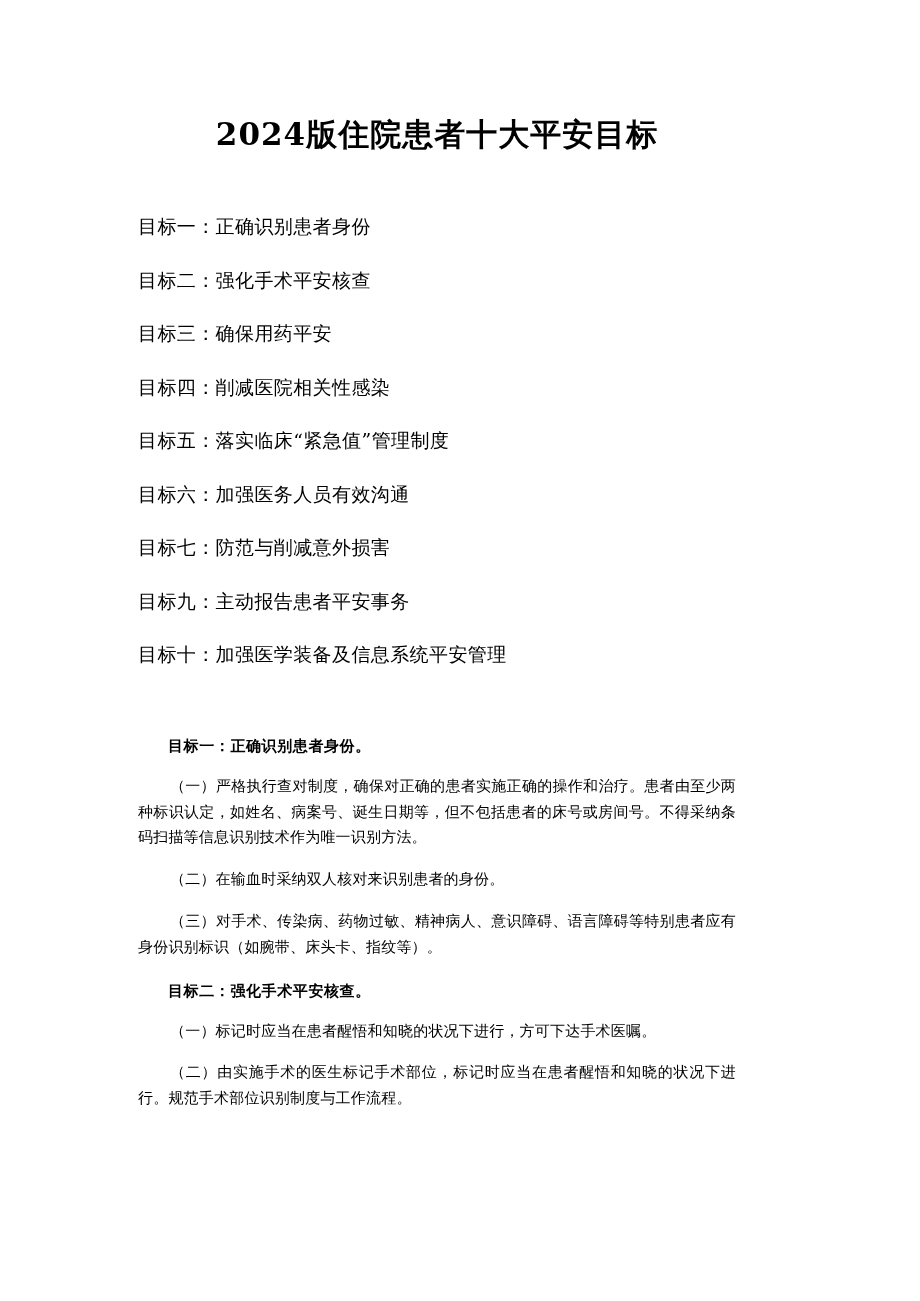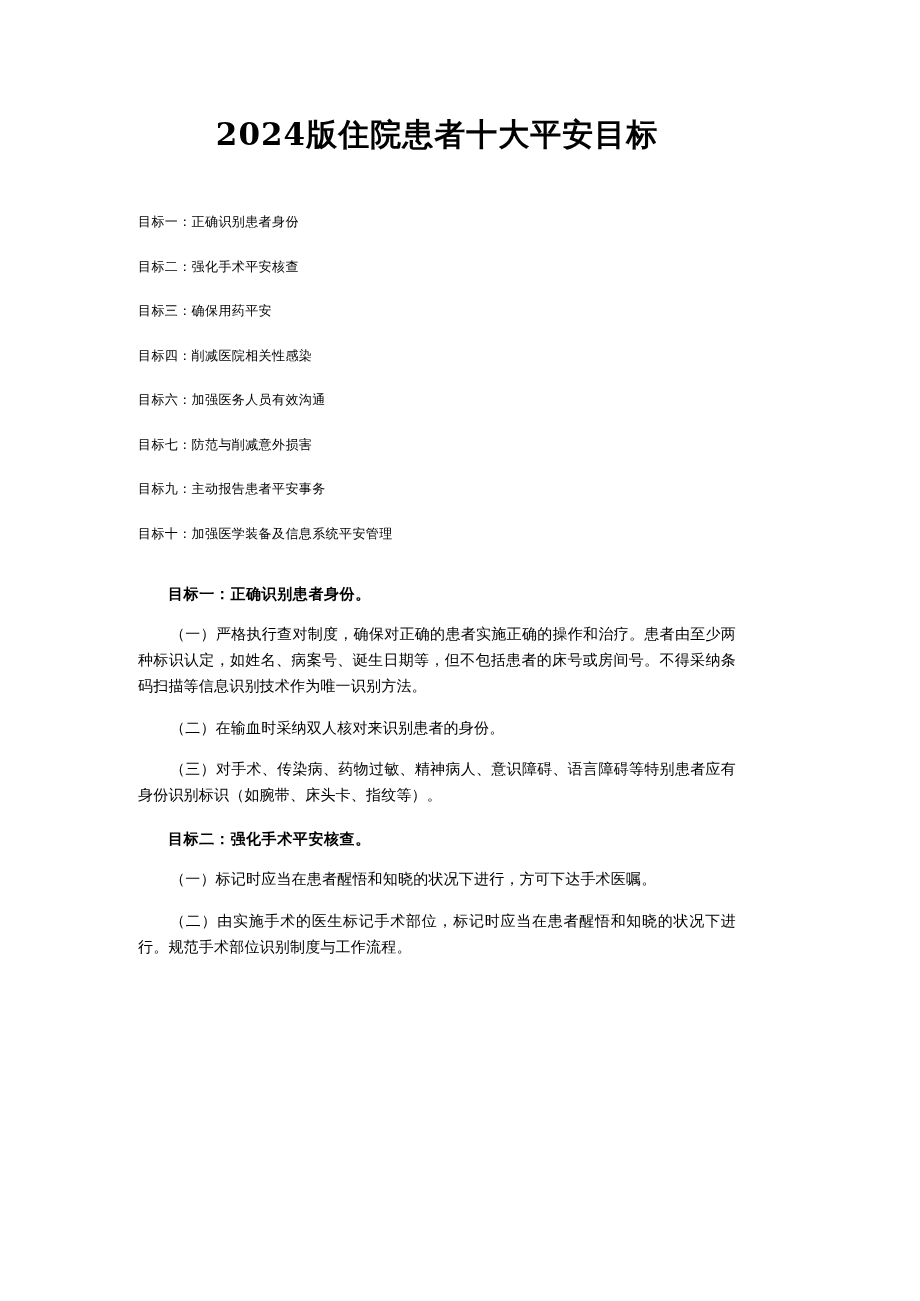--- a/index.html
+++ b/index.html
@@ -28,27 +28,27 @@
     text-align: center;
     letter-spacing: 1px;
     margin: 18px 0 0 0;
     padding: 0;
     line-height: 1.3;
   }
   .toc {
     margin-top: 58px;
   }
   .toc-item {
-    font-size: 13px;
+    font-size: 19px;
     line-height: 1.5;
     margin: 0 0 25px 0;
     letter-spacing: 0.4px;
   }
   .section {
-    margin-top: 42px;
+    margin-top: 68px;
   }
   .section-heading {
     font-size: 15px;
     font-weight: 700;
     margin: 0 0 18px 0;
     text-indent: 30px;
     letter-spacing: 0.6px;
   }
   .para {
     font-size: 15px;
@@ -67,20 +67,21 @@
 
 <div class="page">
 
   <h1 class="doc-title">2024版住院患者十大平安目标</h1>
 
   <div class="toc">
     <p class="toc-item">目标一：正确识别患者身份</p>
     <p class="toc-item">目标二：强化手术平安核查</p>
     <p class="toc-item">目标三：确保用药平安</p>
     <p class="toc-item">目标四：削减医院相关性感染</p>
+    <p class="toc-item">目标五：落实临床“紧急值”管理制度</p>
     <p class="toc-item">目标六：加强医务人员有效沟通</p>
     <p class="toc-item">目标七：防范与削减意外损害</p>
     <p class="toc-item">目标九：主动报告患者平安事务</p>
     <p class="toc-item">目标十：加强医学装备及信息系统平安管理</p>
   </div>
 
   <div class="section">
     <p class="section-heading">目标一：正确识别患者身份。</p>
     <p class="para">（一）严格执行查对制度，确保对正确的患者实施正确的操作和治疗。患者由至少两种标识认定，如姓名、病案号、诞生日期等，但不包括患者的床号或房间号。不得采纳条码扫描等信息识别技术作为唯一识别方法。</p>
     <p class="para">（二）在输血时采纳双人核对来识别患者的身份。</p>

